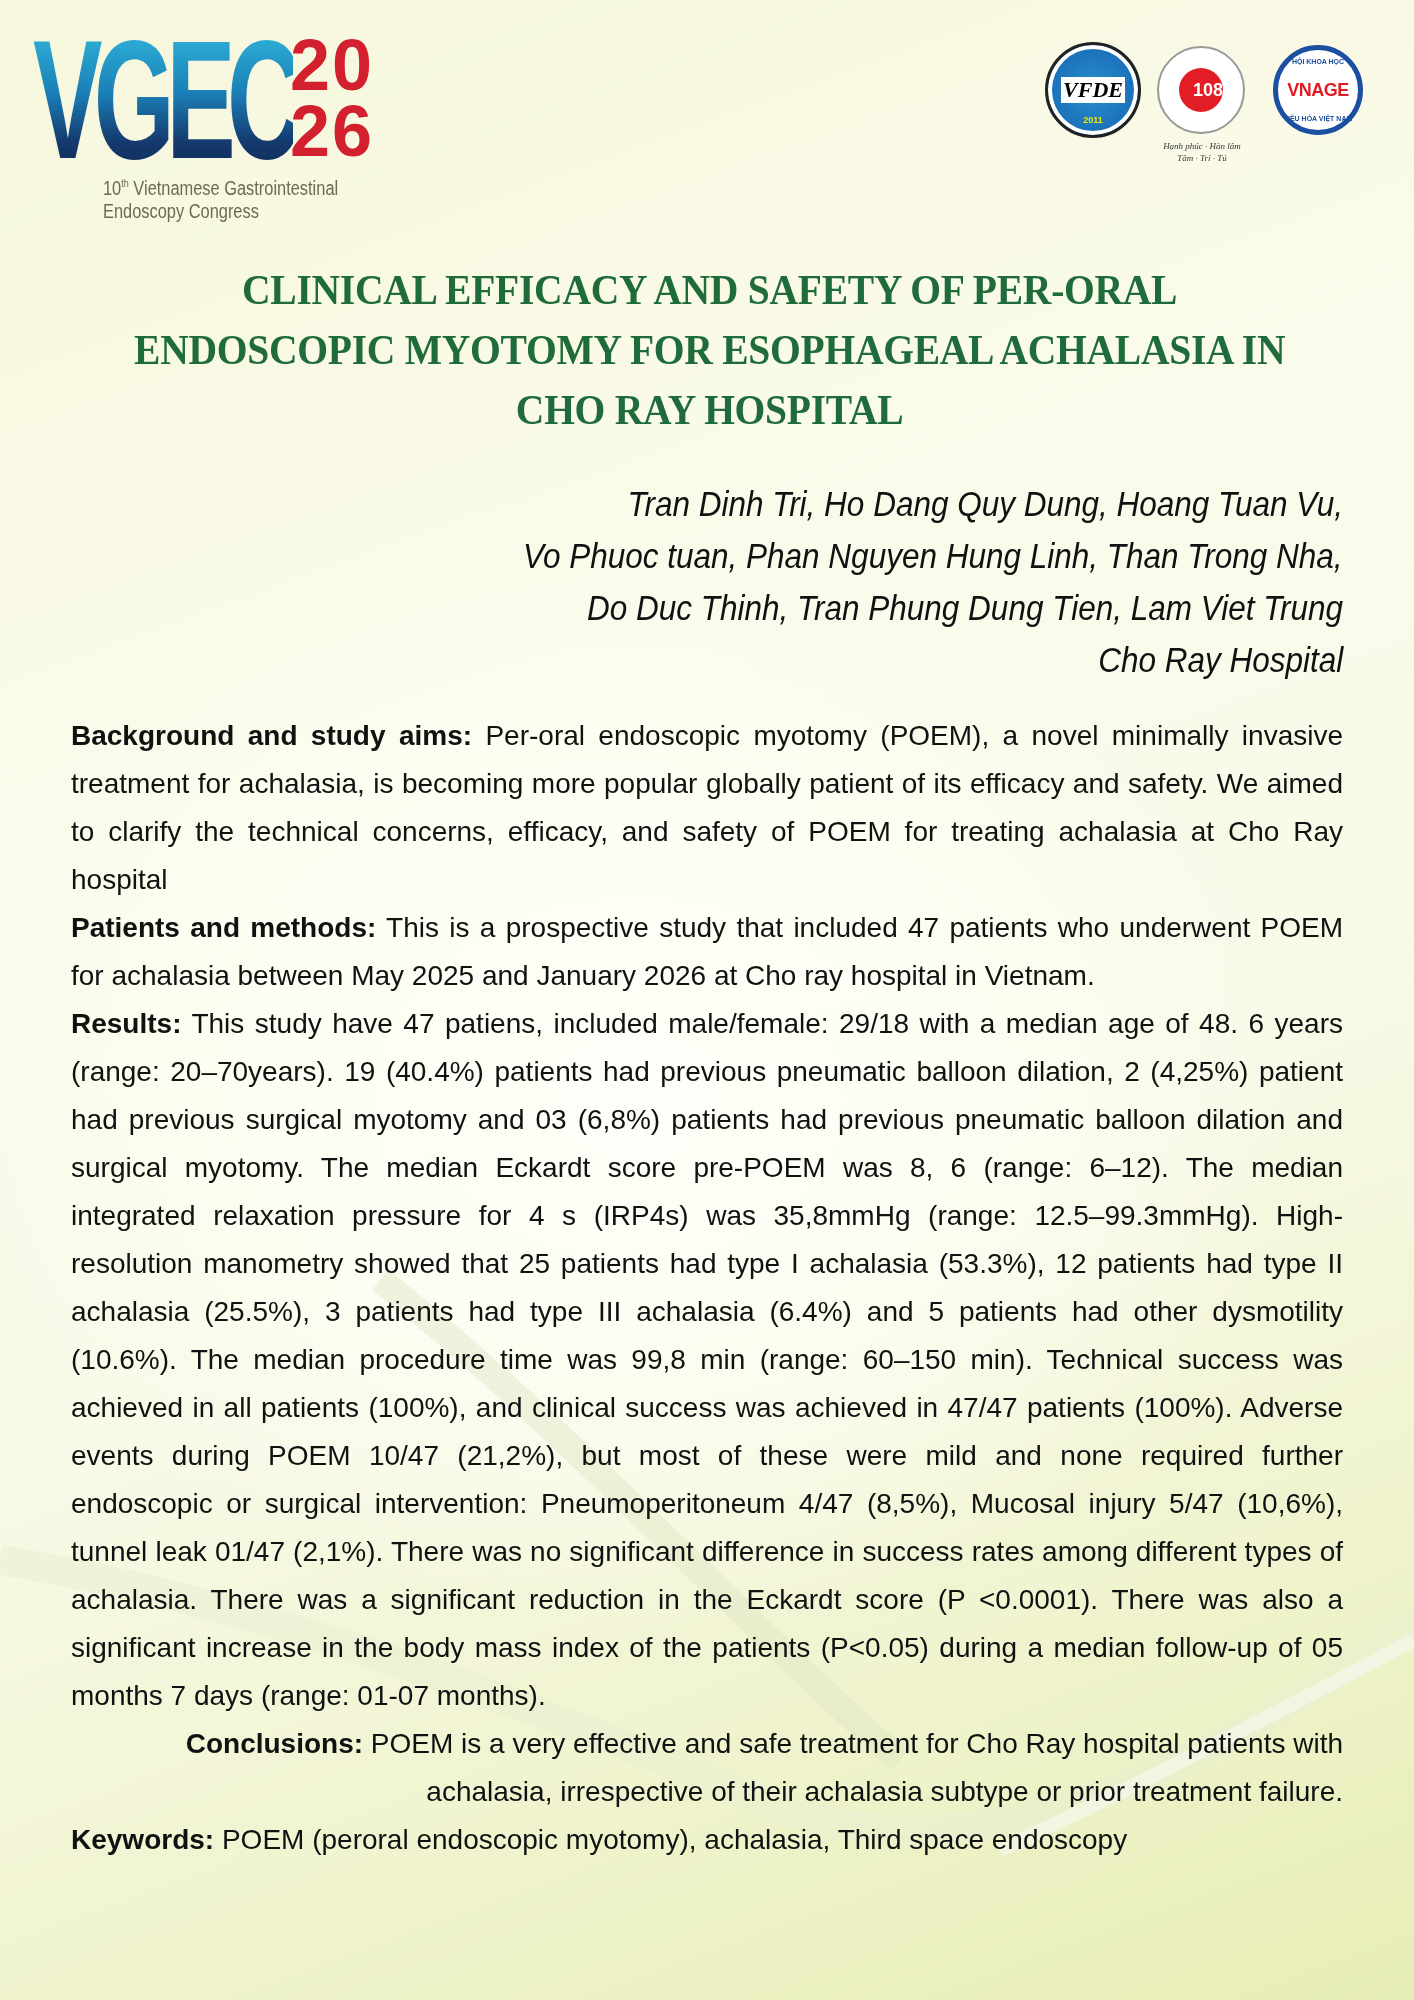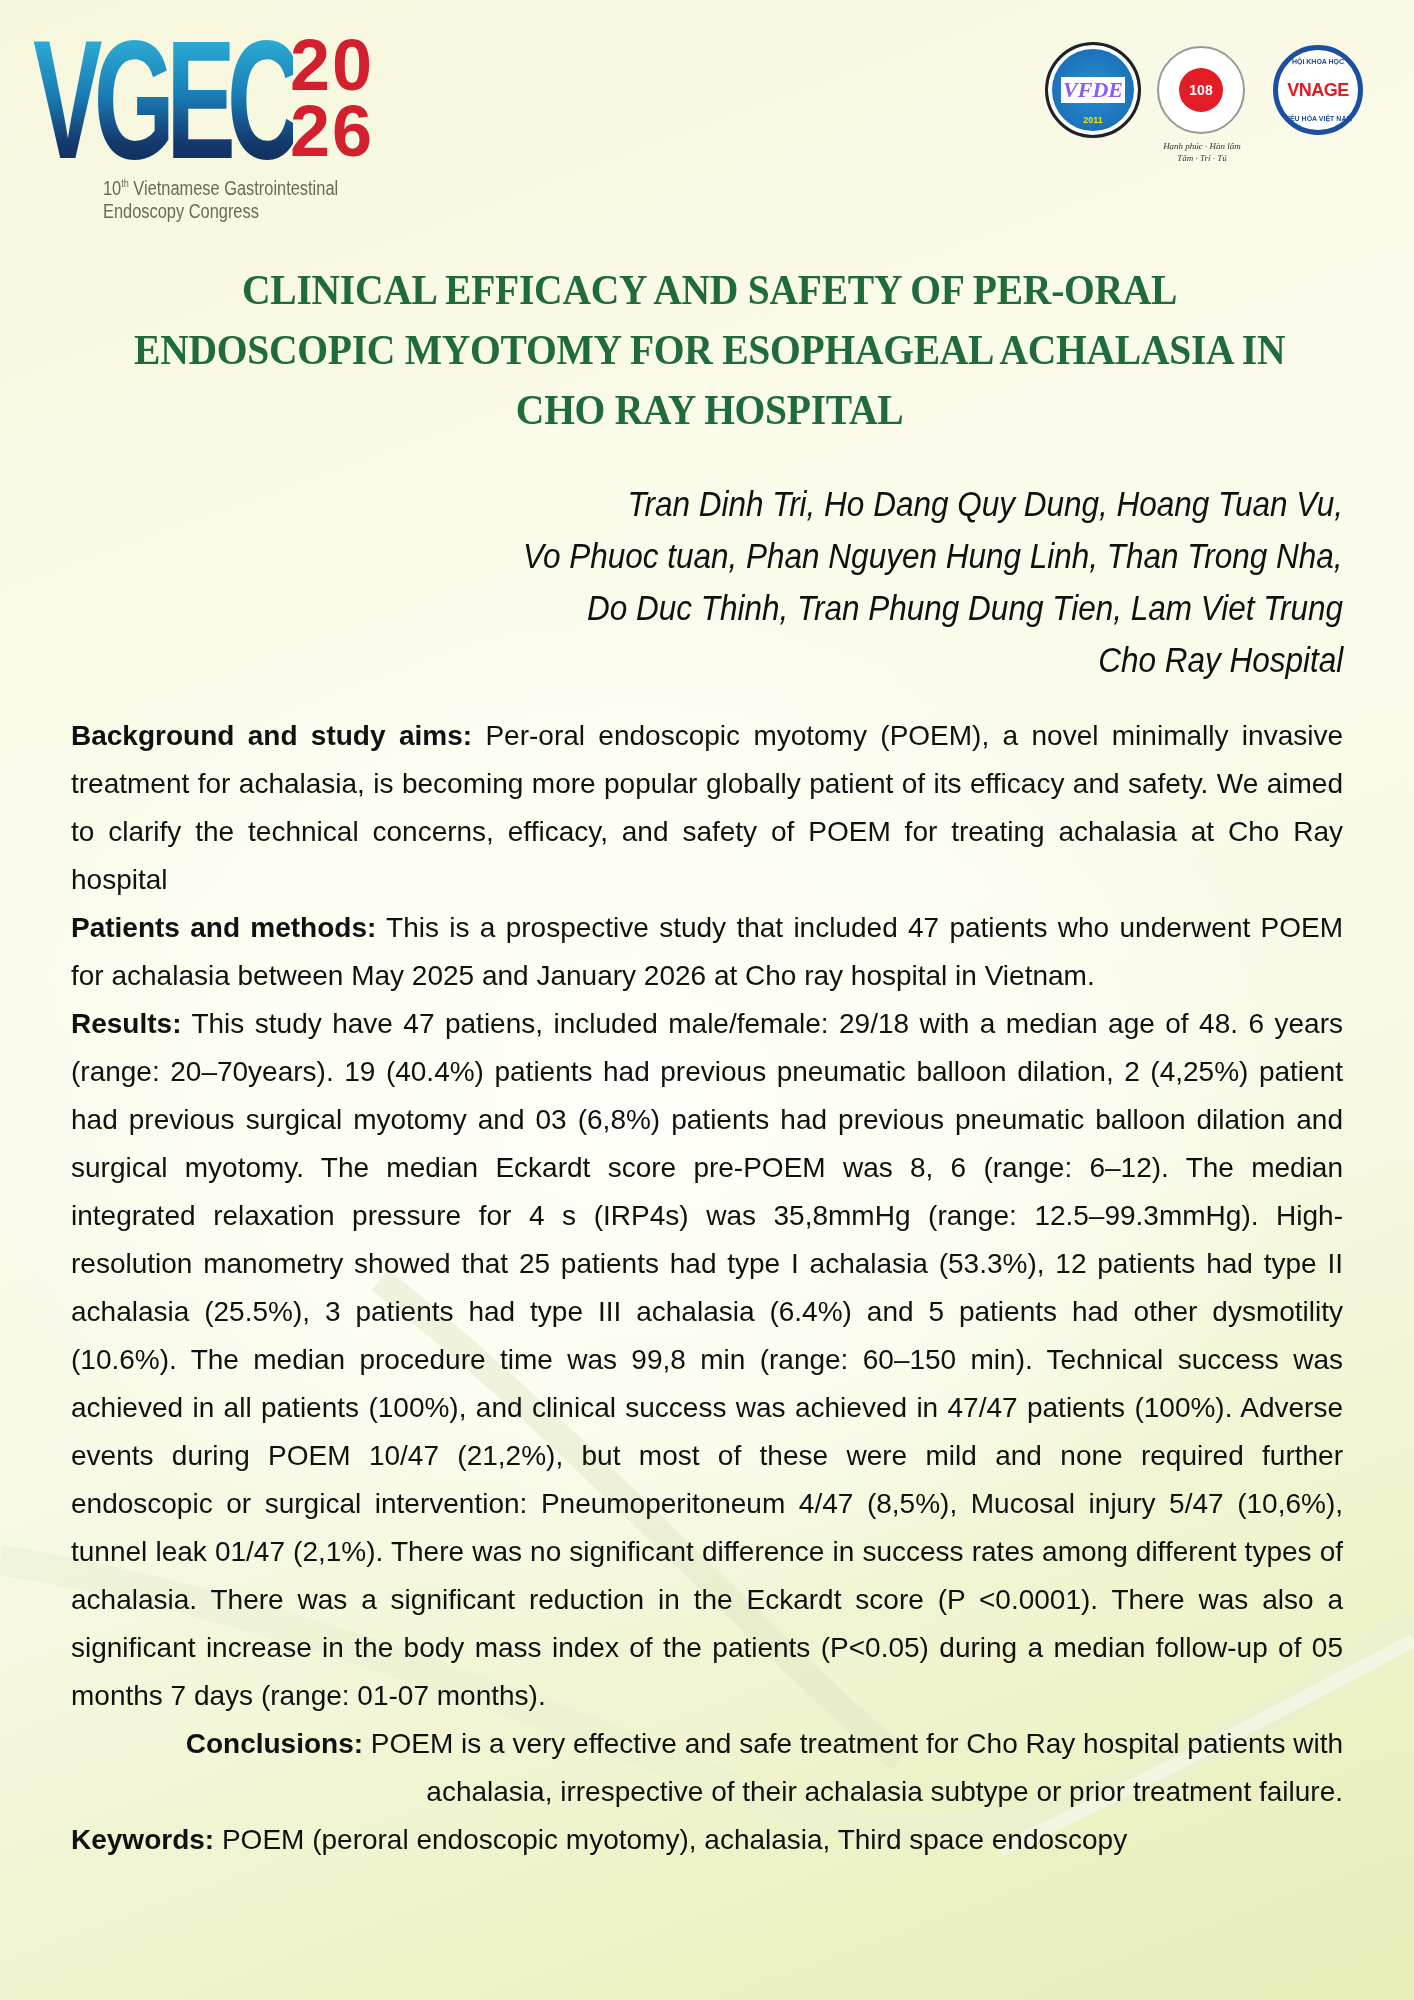--- a/index.html
+++ b/index.html
@@ -20,24 +20,24 @@
     background:linear-gradient(180deg,#2fb3d8 0%,#1a7fb7 45%,#143a6e 80%,#0f2d5a 100%);
     -webkit-background-clip:text; background-clip:text; color:transparent; }
   .vgec-year { position:absolute; left:257px; top:2px; color:#d3202f; font-weight:bold; font-size:72px; line-height:66px; letter-spacing:2px; }
   .vgec-sub { position:absolute; left:70px; top:142px; color:#6b6a55; font-size:20px; line-height:23px; transform:scaleX(0.82); transform-origin:left top; white-space:nowrap; }
   .vgec-sub sup { font-size:11px; }
 
   .partner-logos { position:absolute; left:1040px; top:42px; width:330px; height:130px; }
   .plogo { position:absolute; top:0; width:96px; height:96px; border-radius:50%; display:flex; align-items:center; justify-content:center; box-sizing:border-box; }
   .plogo .lbl { font-weight:bold; font-style:italic; font-family:"Liberation Serif", serif; }
   .vfde { left:5px; border:3px solid #222; background:radial-gradient(circle,#2a8fd0 0%,#1a6fb8 70%); box-shadow:0 0 0 4px #fff inset; }
-  .vfde .lbl { color:#8b5cf6; font-size:22px; background:#fff; padding:0 2px; }
+  .vfde .lbl { color:#000000; font-size:22px; background:#fff; padding:0 2px; }
   .vfde .yr { position:absolute; bottom:10px; font-size:9px; color:#f3e400; font-weight:bold;margin-top:9px; }
   .m108 { left:117px; top:4px; width:88px; height:88px; border:2px solid #999; background:#fff; }
-  .m108 .cross { width:44px; height:44px; background:#e21d25; display:flex; align-items:center; justify-content:center; color:#fff; font-weight:bold; font-size:14px; border-radius:50%; }
+  .m108 .cross { width:44px; height:44px; background:#e21d25; display:flex; align-items:center; justify-content:flex-end; color:#fff; font-weight:bold; font-size:18px; border-radius:50%; }
   .m108-motto { position:absolute; left:112px; top:98px; width:100px; text-align:center; font-family:"Liberation Serif", serif; font-style:italic; font-size:9px; line-height:12px; color:#333; }
   .vnage { left:233px; width:90px; height:90px; top:3px; background:#fff; border:5px solid #1c4fa1; }
   .vnage .lbl { color:#e01b24; font-style:normal; font-family:"Liberation Sans", sans-serif; font-size:18px; letter-spacing:-0.5px; }
   .vnage .arc { position:absolute; top:8px; font-size:7px; color:#1c4fa1; font-weight:bold; }
   .vnage .arc.b { top:auto; bottom:8px; }
 
   
   .title { position:absolute; left:60px; top:260px; width:1300px; text-align:center;
     color:#1f6b3a; font-weight:bold; font-size:43px; line-height:60px; letter-spacing:-0.3px;font-family:Liberation Serif, serif; }
   .title-inner { display:inline-block; transform:scaleX(0.92); transform-origin:center top; }

